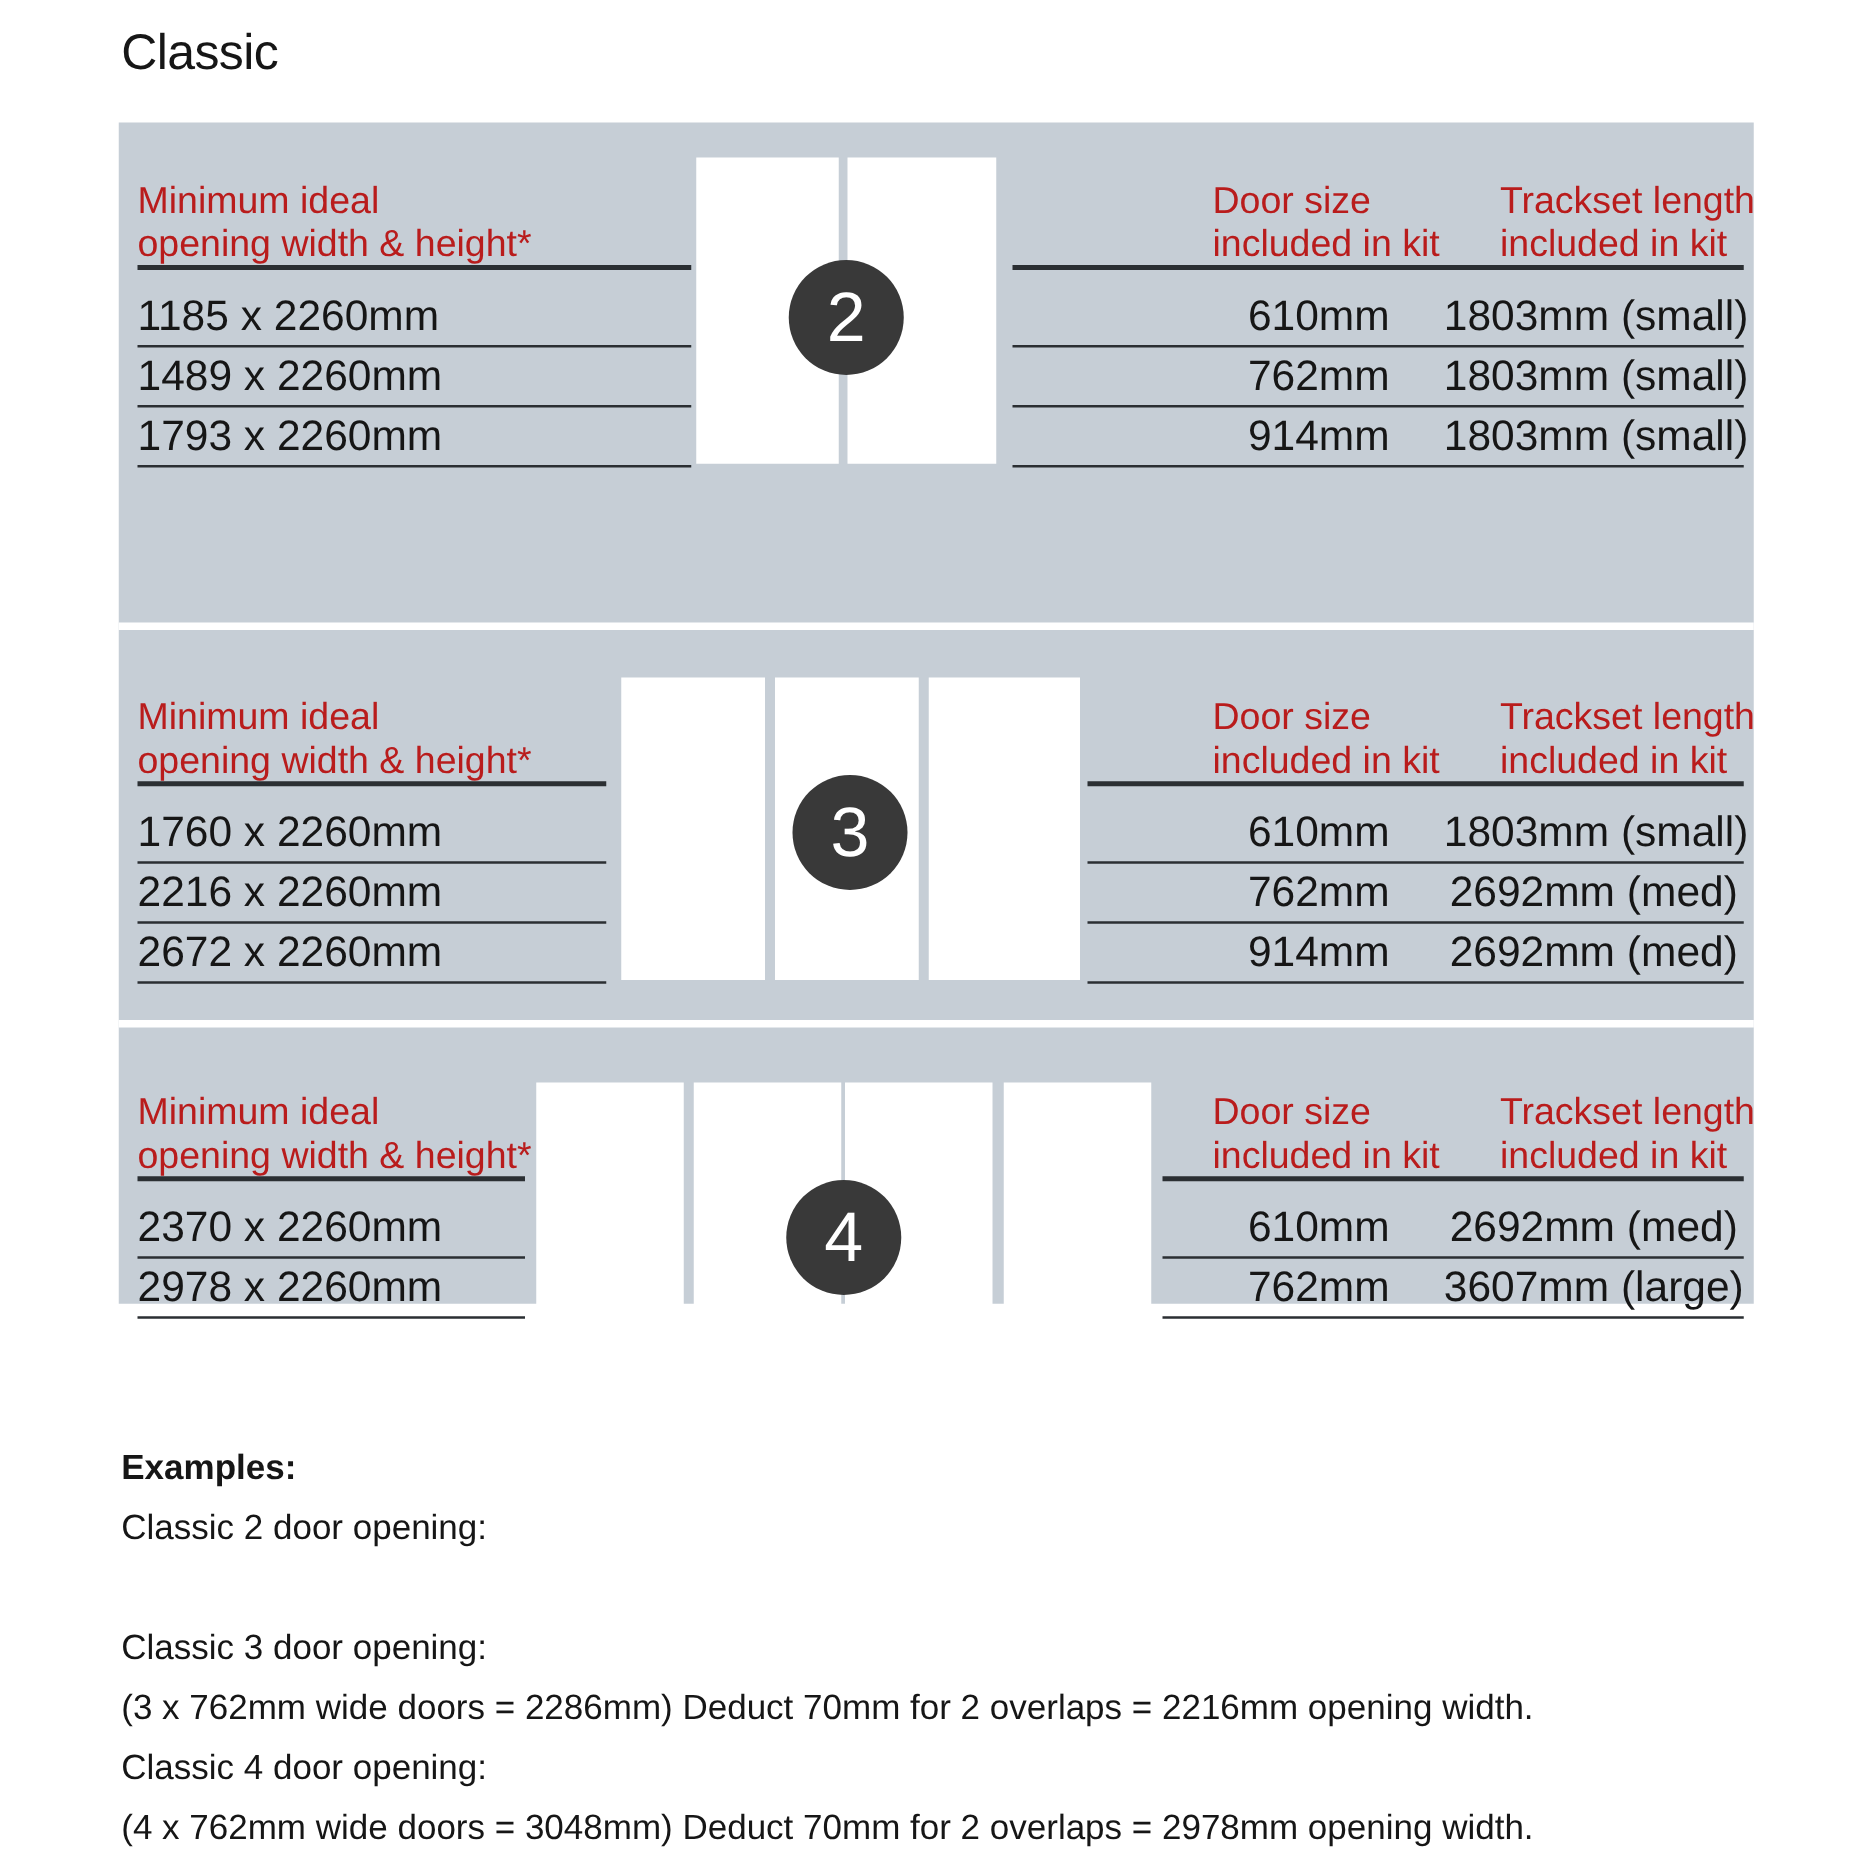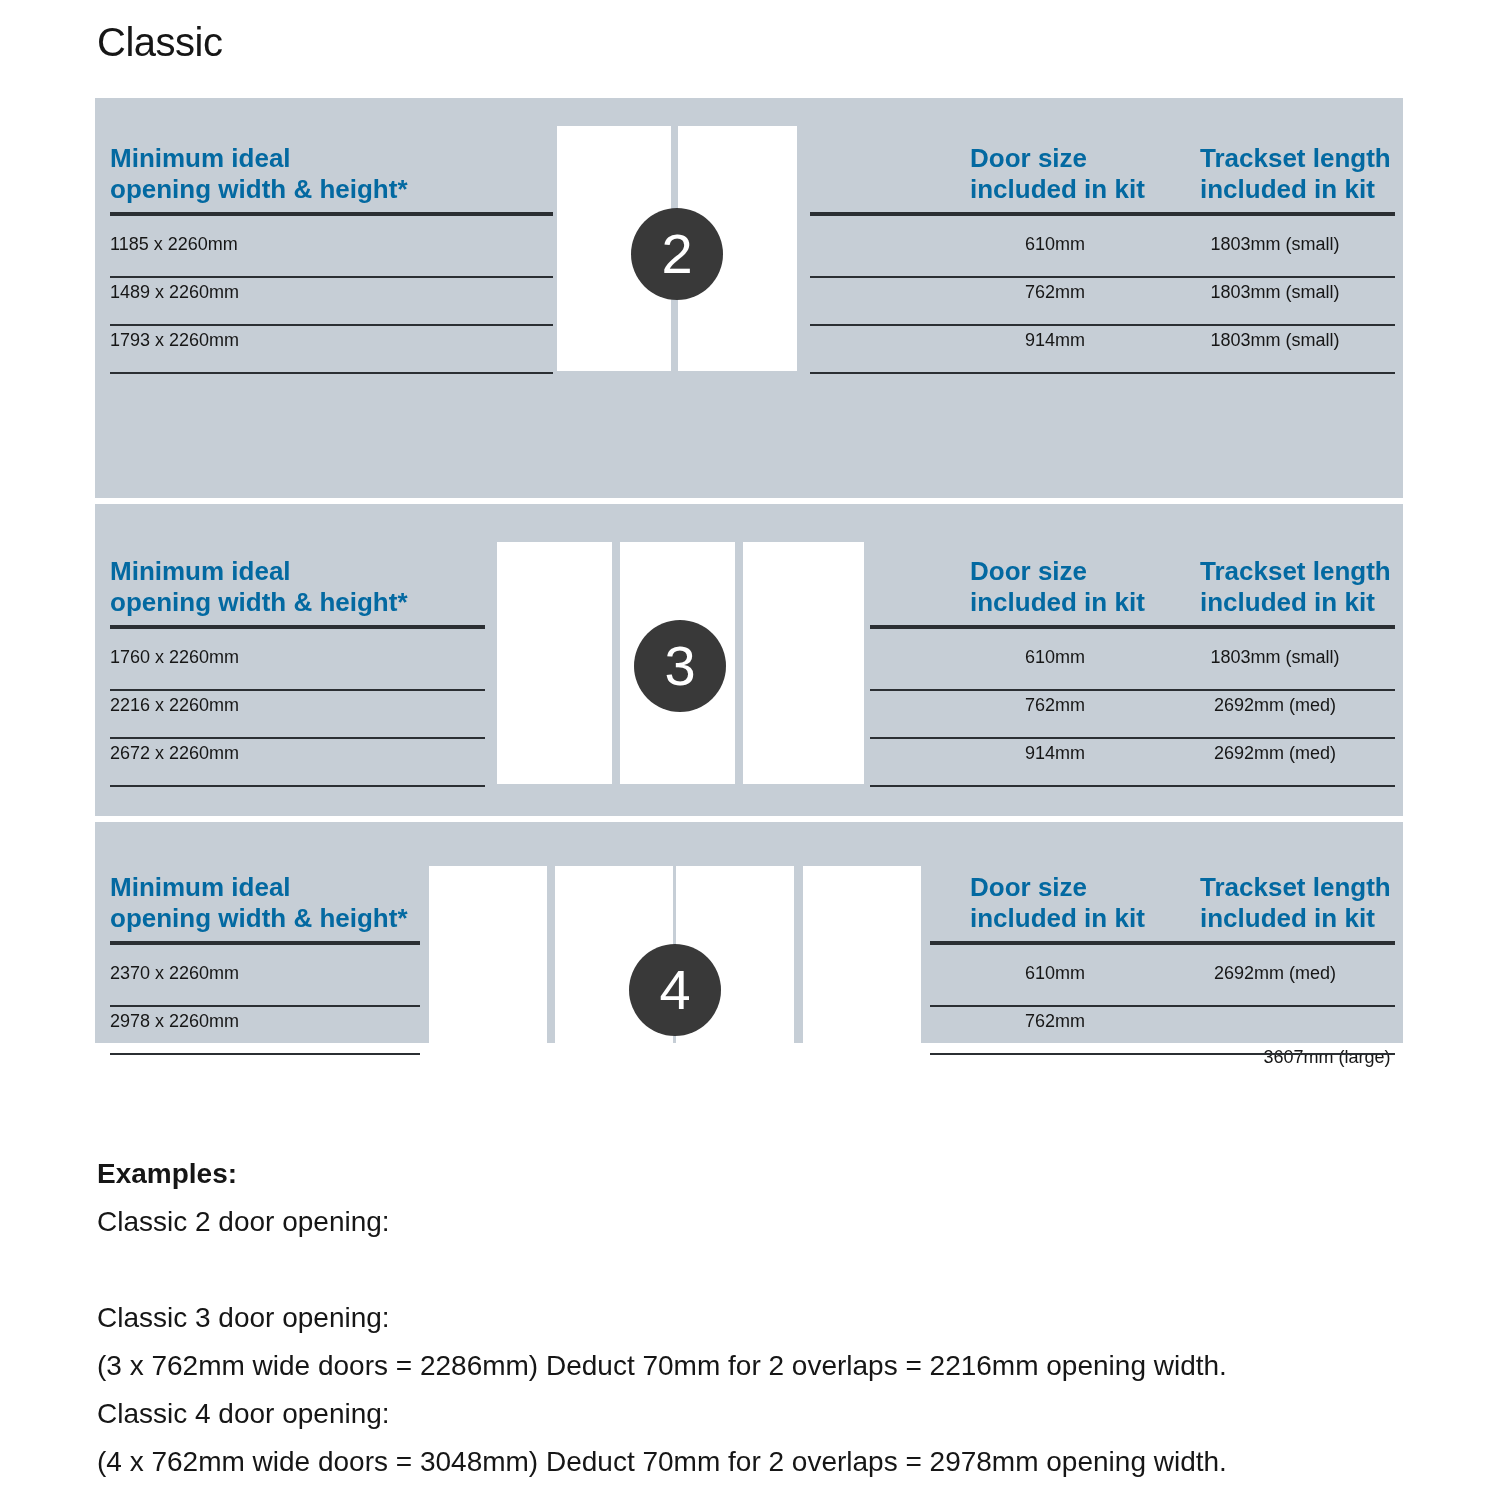--- a/index.html
+++ b/index.html
@@ -43,39 +43,39 @@
 
   
   .section { position: absolute; left: 0; width: 1308px; }
   .section.s1 { top: 0px;   height: 400px; }
   .section.s2 { top: 406px; height: 312px; }
   .section.s3 { top: 724px; height: 221px; }
 
   
   .col-head {
     position: absolute;
-    font-size: 26px;
-    font-weight: 700;
+    font-size: 30px;
+    font-weight: 400;
     line-height: 1.18;
-    color: #0369a1;
+    color: #b91c1c;
     white-space: pre-line;
   }
 
   
   .rule {
     position: absolute;
     background: #2b2f33;
   }
   .rule.thick { height: 4px; }
   .rule.thin  { height: 2px; }
 
   
   .cell {
     position: absolute;
-    font-size: 18px;
+    font-size: 34px;
     font-weight: 400;
     color: #161616;
     white-space: nowrap;
   }
   .cell.right { text-align: center; }
 
   
   .doors { position: absolute; }
   .door {
     position: absolute;
@@ -230,21 +230,21 @@
       <div class="rule thick" style="left:835px; top:119px; width:465px;"></div>
 
       <div class="cell" style="left:15px; top:141px;">2370 x 2260mm</div>
       <div class="cell right" style="left:820px; top:141px; width:280px;">610mm</div>
       <div class="cell right" style="left:1060px; top:141px; width:240px;">2692mm (med)</div>
       <div class="rule thin" style="left:15px; top:183px; width:310px;"></div>
       <div class="rule thin" style="left:835px; top:183px; width:465px;"></div>
 
       <div class="cell" style="left:15px; top:189px;">2978 x 2260mm</div>
       <div class="cell right" style="left:820px; top:189px; width:280px;">762mm</div>
-      <div class="cell right" style="left:1112px; top:189px; width:240px;margin-top:36px;">3607mm (large)</div>
+      <div class="cell right" style="left:1060px; top:189px; width:240px;">3607mm (large)</div>
       <div class="rule thin" style="left:15px; top:231px; width:310px;"></div>
       <div class="rule thin" style="left:835px; top:231px; width:465px;"></div>
 
       <div class="doors" style="left:334px; top:44px; width:492px; height:242px;">
         <div class="door" style="left:0px;   width:118px;"></div>
         <div class="door" style="left:126px; width:118px;"></div>
         <div class="door" style="left:247px; width:118px;"></div>
         <div class="door" style="left:374px; width:118px;"></div>
         <div class="badge" style="left:200px; top:78px; width:92px; height:92px;">4</div>
       </div>

